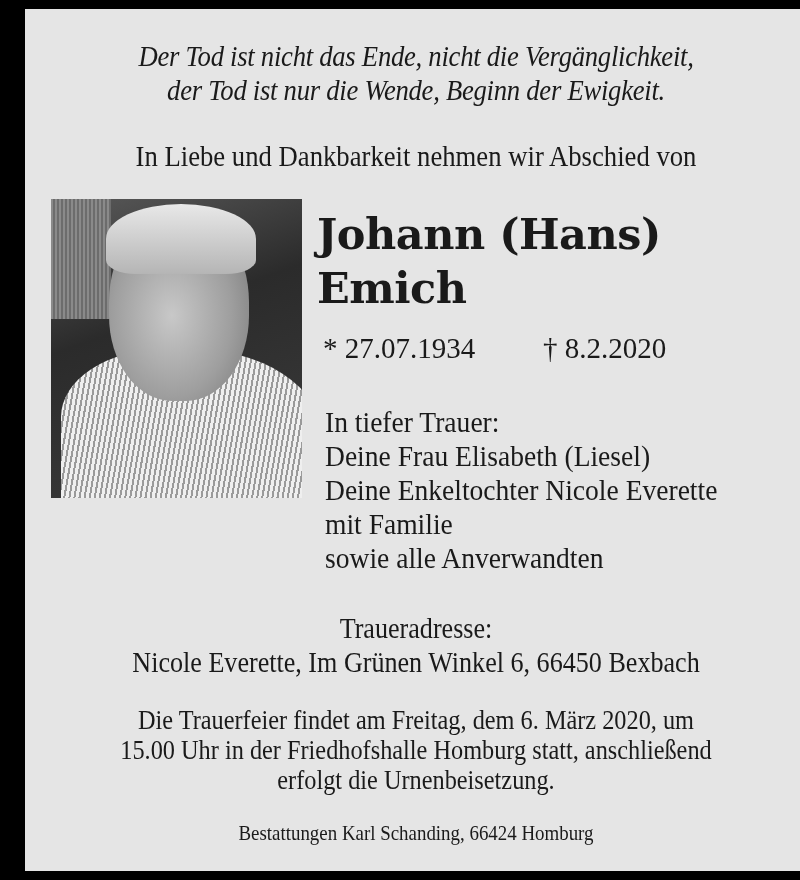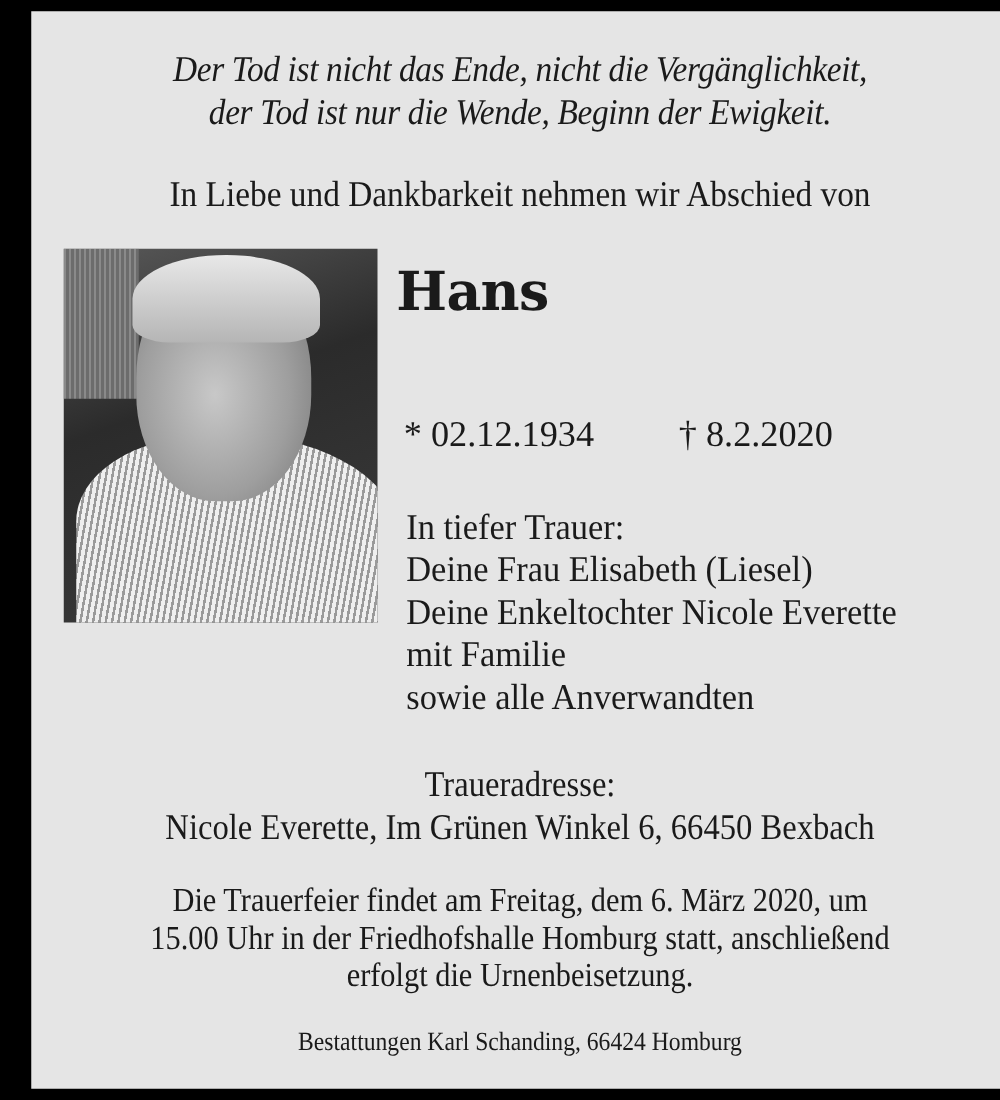--- a/index.html
+++ b/index.html
@@ -33,25 +33,26 @@
   <div class="intro">In Liebe und Dankbarkeit nehmen wir Abschied von</div>
 
   <div class="photo" title="Portrait of elderly man in striped shirt (black and white)">
     <div class="bg-left"></div>
     <div class="shirt"></div>
     <div class="head"></div>
     <div class="hair"></div>
   </div>
 
   <div class="name">
-    <div>Hans</div>
+    <div>Johann (Hans)</div>
+    <div>Emich</div>
   </div>
 
   <div class="dates">
-    <span class="birth">* 02.12.1934</span>
+    <span class="birth">* 27.07.1934</span>
     <span class="death">† 8.2.2020</span>
   </div>
 
   <div class="mourners">
     <div>In tiefer Trauer:</div>
     <div>Deine Frau Elisabeth (Liesel)</div>
     <div>Deine Enkeltochter Nicole Everette</div>
     <div>mit Familie</div>
     <div>sowie alle Anverwandten</div>
   </div>

